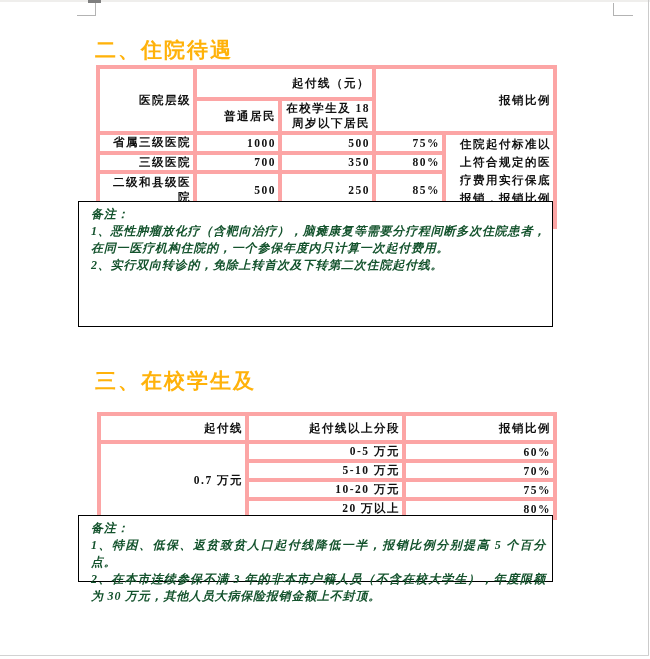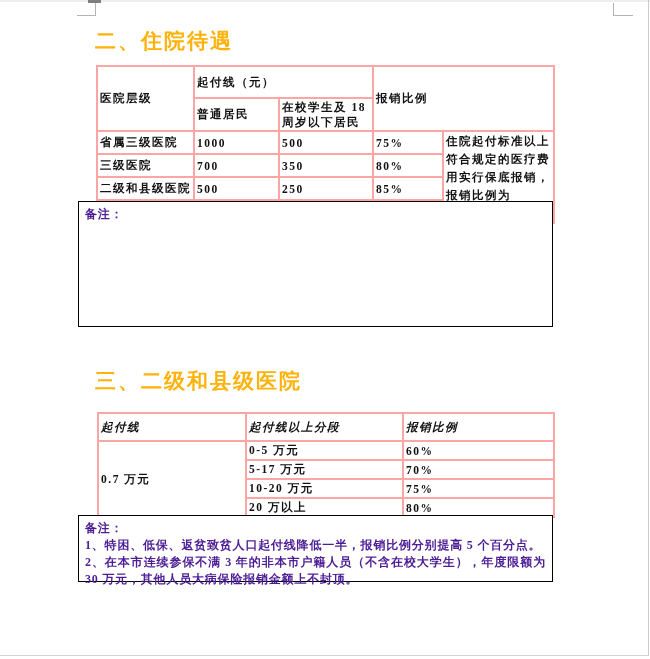--- a/index.html
+++ b/index.html
@@ -26,67 +26,68 @@
   .heading {
     position: absolute;
     left: 95px;
     font-family: "DejaVu Sans", "Liberation Sans", sans-serif;
     font-size: 21px;
     font-weight: 900;
     letter-spacing: 2px;
     color: #ffb20a;
     white-space: nowrap;
   }
-  .heading-1 { top: 27px; }
+  .heading-1 { top: 36px; }
   .heading-2 { top: 367px; }
 
   table.doc {
     position: absolute;
     border-collapse: collapse;
     table-layout: fixed;
     font-size: 11.5px;
     font-weight: bold;
     color: #111;
   }
   table.doc td {
-    border: 2px solid #fca5a5;
-    text-align: left;
+    border: 4px solid #fca5a5;
+    text-align: right;
     vertical-align: middle;
     letter-spacing: 1.5px;
     padding: 0 2px;
     overflow: hidden;
   }
   .tbl-1 { left: 96px; top: 65px; width: 457px; }
   .tbl-1 tr.hr1 { height: 32px; }
   .tbl-1 tr.hr2 { height: 33px; }
   .tbl-1 tr.dr  { height: 18px; }
   .tbl-2 { left: 97px; top: 412px; width: 456px; }
-  .tbl-2 tr.hr  { height: 28px; font-style: italic; }
+  .tbl-2 tr.hr  { height: 28px; }
   .tbl-2 tr.dr  { height: 19px; }
   td.num { letter-spacing: 0.5px; margin-top: 12px; }
   td.floor-note {
     text-align: justify;
     text-align-last: left;
     letter-spacing: 1px;
     line-height: 18px;
     padding: 2px 5px;
   }
 
   .notes {
     position: absolute;
     left: 78px;
     width: 475px;
     border: 1px solid #000;
     background: #fff;
     font-size: 12px;
     font-weight: bold;
-    color: #4c1d95;
+    color: #14532d;
     letter-spacing: 0.8px;
     line-height: 17px;
-    padding: 4px 6px 0 6px;
+    padding: 4px 6px 0 12px;
+    font-style: italic;
   }
   .notes-1 { top: 201px; height: 126px; }
   .notes-2 { top: 515px; height: 67px; }
   .notes .note-line { text-align: justify; text-align-last: left; }
 </style>
 </head>
 <body>
 
 <div class="page">
 
@@ -142,43 +143,45 @@
       <td>一级医院</td>
       <td class="num">200</td>
       <td class="num">100</td>
       <td class="num">90%</td>
     </tr>
   </tbody>
     </table>
 
   <div class="notes notes-1">
     <div class="note-line">备注：</div>
+    <div class="note-line">1、恶性肿瘤放化疗（含靶向治疗），脑瘫康复等需要分疗程间断多次住院患者，在同一医疗机构住院的，一个参保年度内只计算一次起付费用。</div>
+    <div class="note-line">2、实行双向转诊的，免除上转首次及下转第二次住院起付线。</div>
   </div>
 
-  <div class="heading heading-2">三、二级和县级医院</div>
+  <div class="heading heading-2">三、在校学生及</div>
 
   <table class="doc tbl-2">
     <colgroup>
       <col style="width:148px">
         <col style="width:157px">
         <col style="width:151px">
     </colgroup>
     <tbody>
         <tr class="hr">
       <td>起付线</td>
       <td>起付线以上分段</td>
       <td>报销比例</td>
     </tr>
     <tr class="dr">
       <td rowspan="4">0.7 万元</td>
       <td class="num">0-5 万元</td>
       <td class="num">60%</td>
     </tr>
     <tr class="dr">
-      <td class="num">5-17 万元</td>
+      <td class="num">5-10 万元</td>
       <td class="num">70%</td>
     </tr>
     <tr class="dr">
       <td class="num">10-20 万元</td>
       <td class="num">75%</td>
     </tr>
     <tr class="dr">
       <td class="num">20 万以上</td>
       <td class="num">80%</td>
     </tr>

